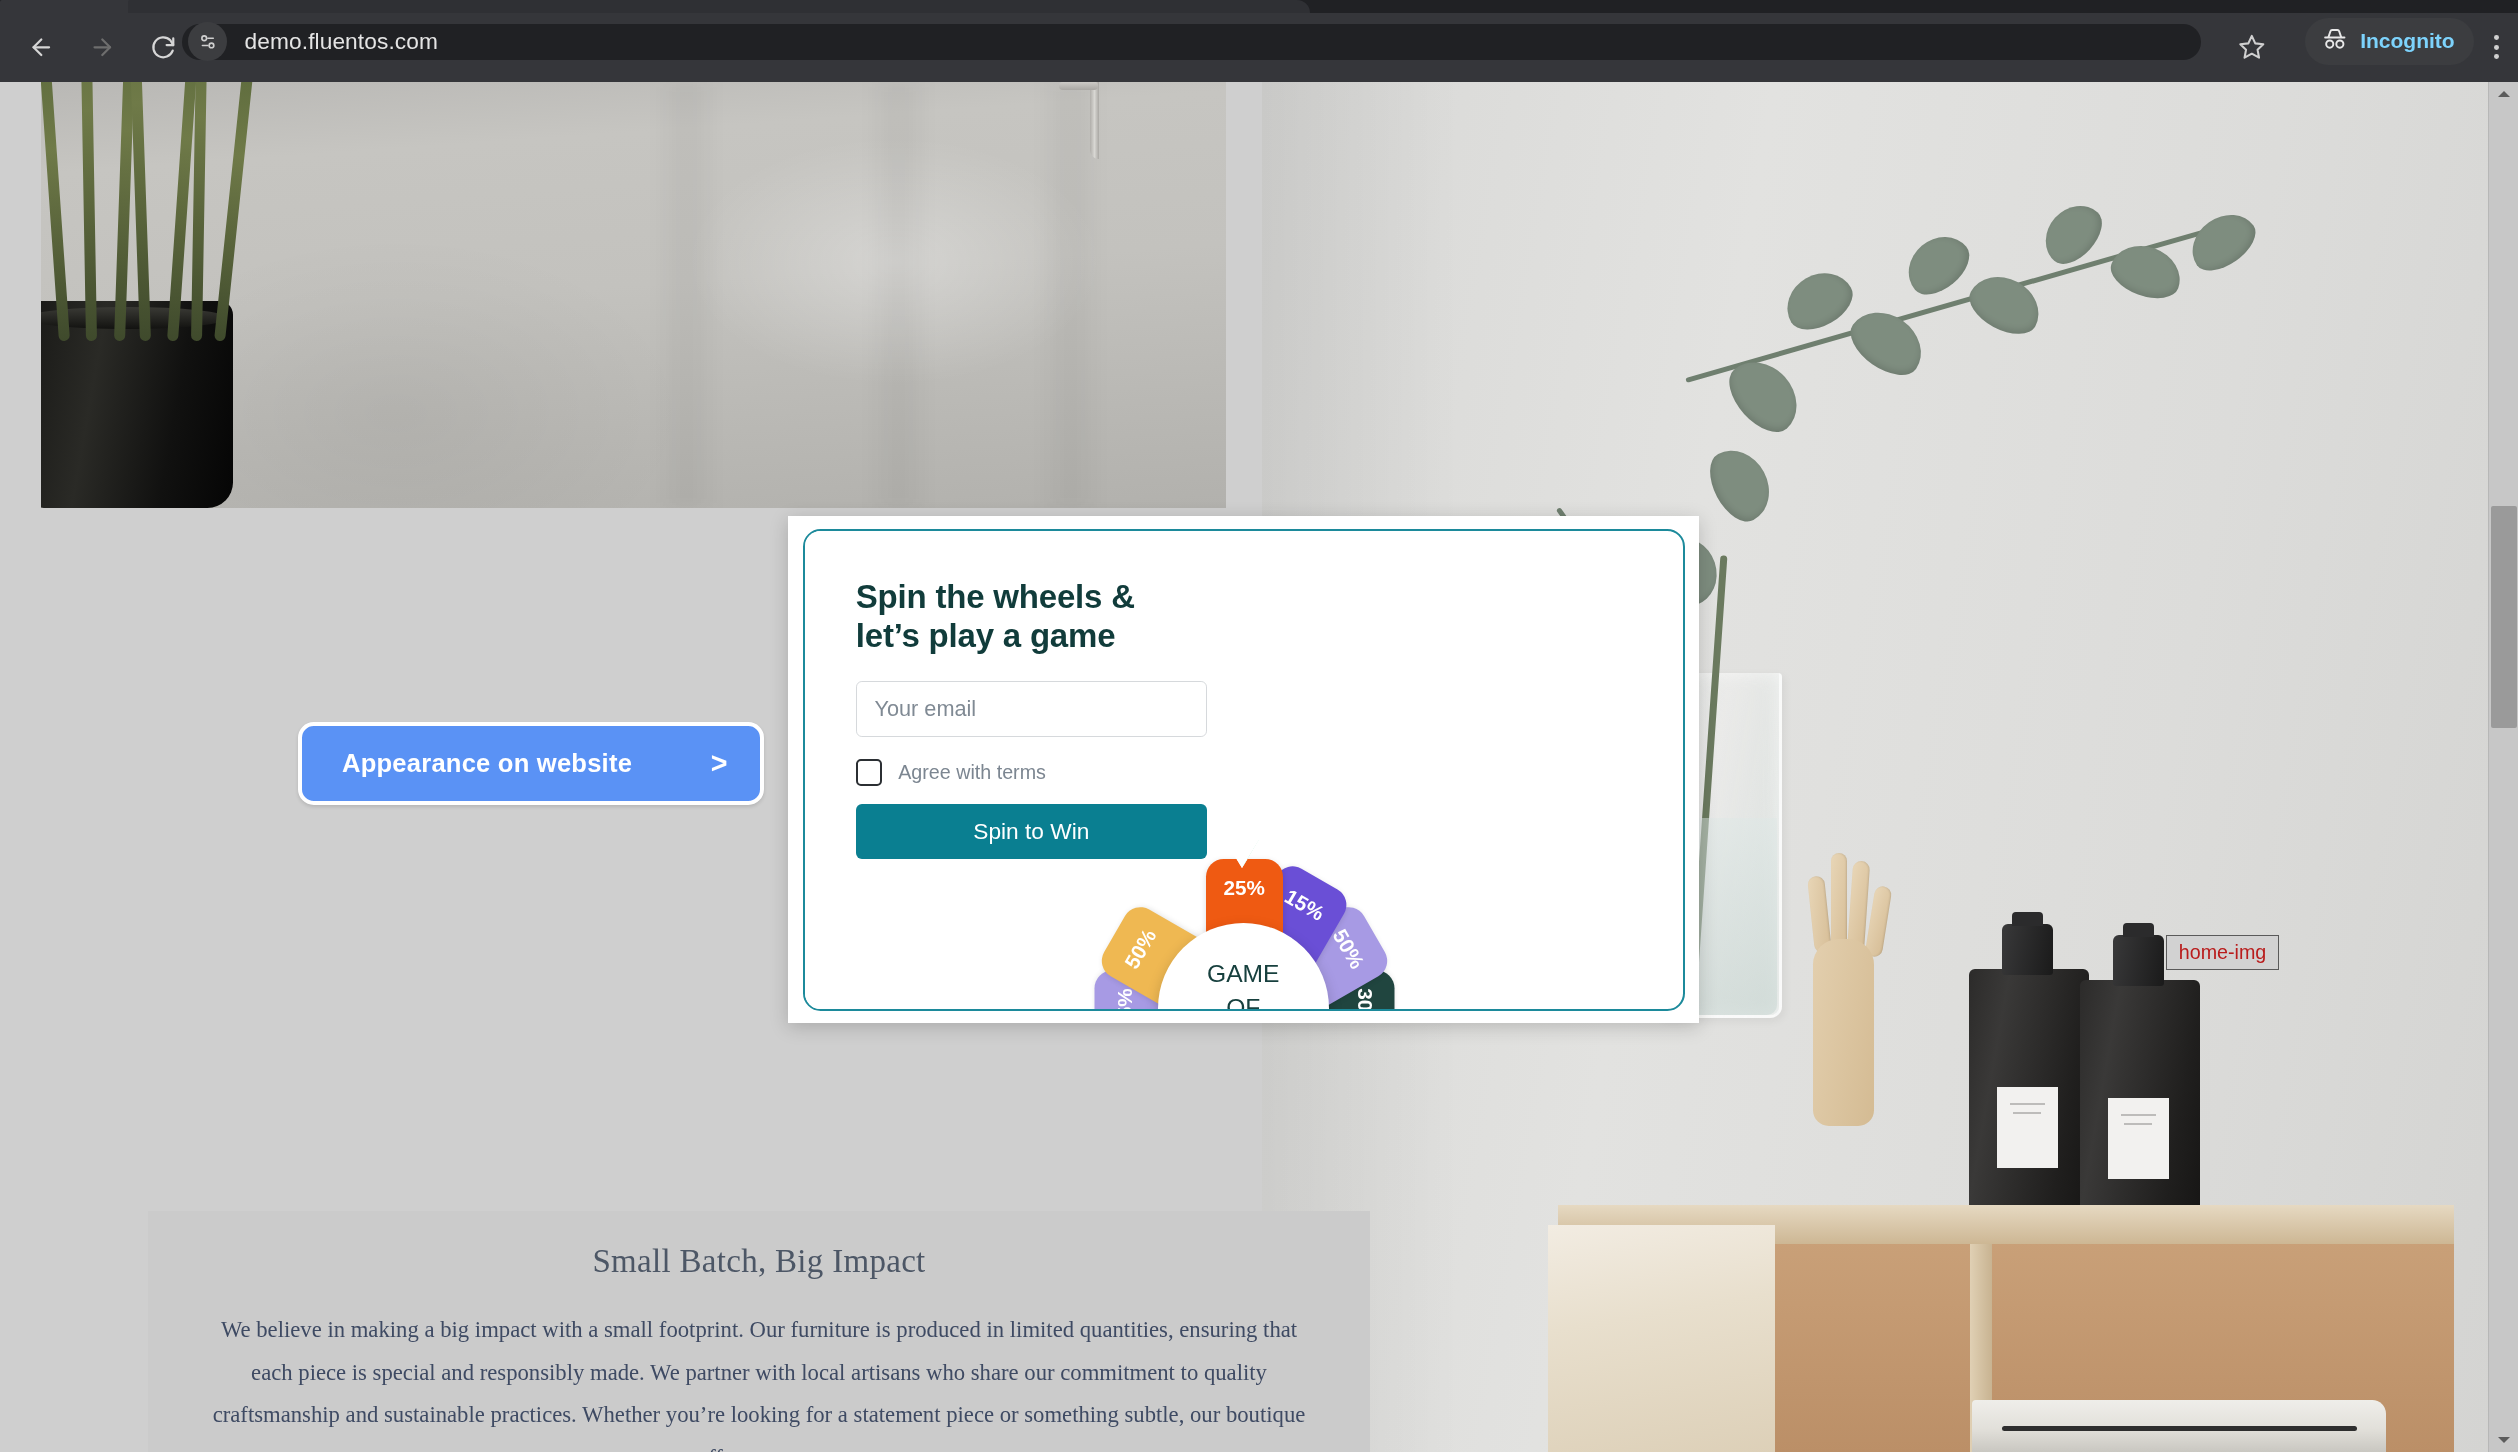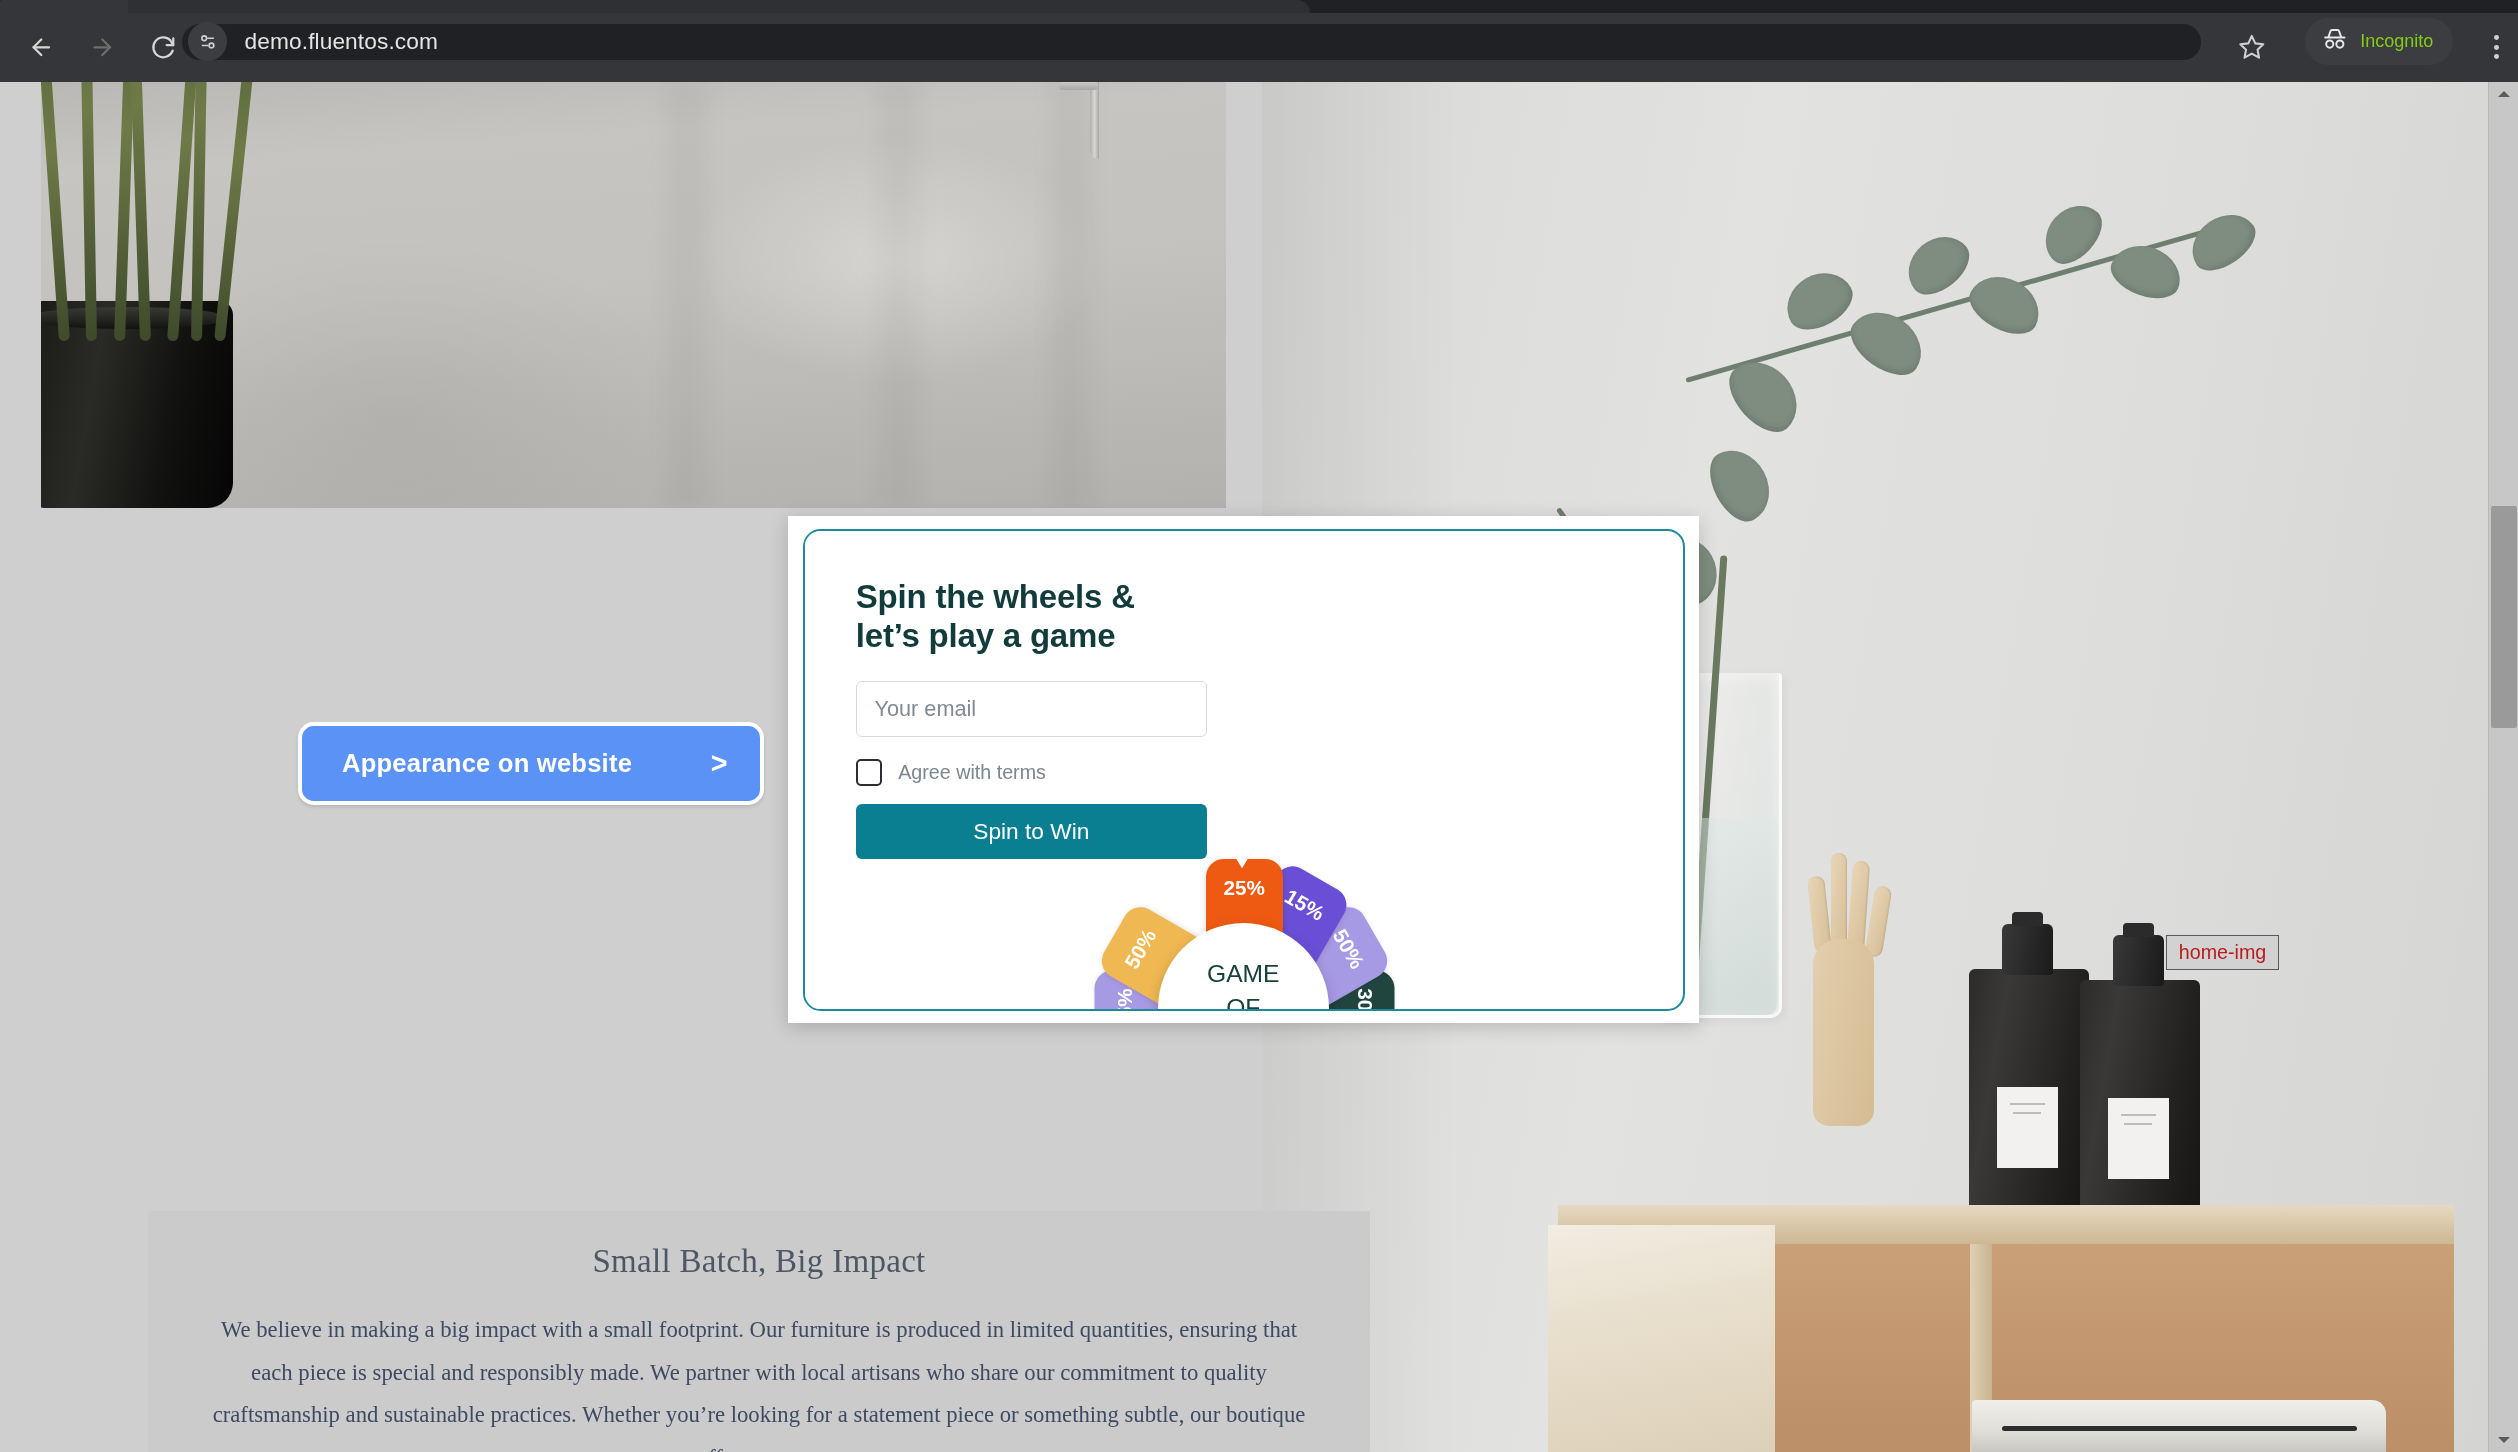--- a/index.html
+++ b/index.html
@@ -63,21 +63,21 @@
     display: flex; align-items: center; justify-content: center;
   }
   #star-btn svg { width: 27.6px; height: 27.6px; color: #d0d0d0; }
   #incognito-pill {
     position: absolute; left: 2305px; top: 17.7px;
     height: 47px; padding: 0 19.7px 0 15.8px;
     background: #3c3d40; border-radius: 23.6px;
     display: flex; align-items: center; gap: 11.8px;
   }
   #incognito-pill svg { width: 27.6px; height: 27.6px; color: #e8e8e8; }
-  #incognito-pill span { color: #84cc16; font-size: 18px; }
+  #incognito-pill span { color: #7dd3fc; font-size: 21px; font-weight: bold; }
   #menu-btn {
     position: absolute; left: 2477px; top: 23.6px;
     width: 39px; height: 47px;
     display: flex; flex-direction: column; align-items: center; justify-content: center; gap: 4.9px;
   }
   #menu-btn i { display: block; width: 4.9px; height: 4.9px; border-radius: 50%; background: #d0d0d0; }
 
   
   #viewport {
     position: absolute; left: 0; top: 82px;

